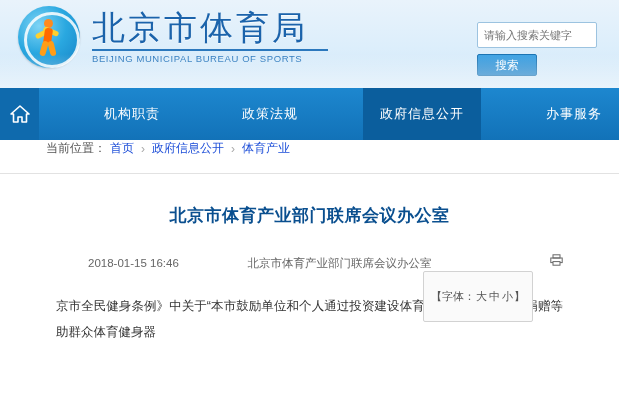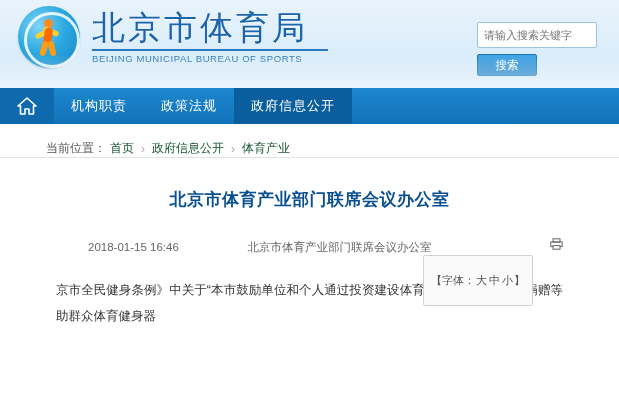--- a/index.html
+++ b/index.html
@@ -63,37 +63,37 @@
   }
   .search-btn{
     margin-top:6px;width:60px;height:22px;line-height:20px;text-align:center;
     background:linear-gradient(180deg,#3ea3e4 0%,#1f82c8 100%);
     border:1px solid #1a73b2;color:#fff;font-size:11.5px;border-radius:2px;
     cursor:pointer;padding:0;
     font-family:"Liberation Sans","DejaVu Sans",sans-serif;
   }
   
   .nav{
-    height:36px;background:linear-gradient(180deg,#1d87cf 0%,#1272b8 100%);
-    display:flex;align-items:stretch;
+    height:52px;background:linear-gradient(180deg,#1d87cf 0%,#1272b8 100%);
+    display:flex;align-items:stretch;gap:48px;
   }
   .nav-home{
     width:54px;display:flex;align-items:center;justify-content:center;
     background:#0f6aad;
   }
   .nav-home svg{display:block;}
   .nav-item{
     padding:0 17px;display:flex;align-items:center;color:#fff;font-size:13px;
     letter-spacing:1px;cursor:pointer;white-space:nowrap;
   }
   .nav-item.active{background:#0b5e9d;}
   
-  .crumb-wrap{height:33px;border-bottom:1px solid #e2e2e2;display:flex;align-items:flex-end;}
+  .crumb-wrap{height:33px;border-bottom:1px solid #e2e2e2;display:flex;align-items:flex-start;}
   .crumb{padding-left:46px;font-size:12px;color:#555;display:flex;align-items:center;gap:4px;}
-  .crumb a{color:#14532d;text-decoration:none;cursor:pointer;}
+  .crumb a{color:#1d4ed8;text-decoration:none;cursor:pointer;}
   .crumb .sep{color:#aaa;margin:0 3px;}
   
   .article{padding:0 56px;}
   .title{
     text-align:center;font-size:17px;font-weight:bold;color:#0a4f8f;
     margin:30px 0 0 0;letter-spacing:.5px;
     font-family:"Liberation Sans","DejaVu Sans",sans-serif;
   }
   .meta{
     margin-top:26px;display:flex;align-items:center;font-size:11.5px;color:#666;
@@ -154,20 +154,21 @@
     <div class="nav-home">
       <span>
         <svg width="22" height="20" viewBox="0 0 22 20">
           <path d="M11 2 L20 10 L17.5 10 L17.5 18 L13 18 L13 13 L9 13 L9 18 L4.5 18 L4.5 10 L2 10 Z" fill="none" stroke="#ffffff" stroke-width="1.6" stroke-linejoin="round"></path>
         </svg>
       </span>
     </div>
     <div class="nav-item">机构职责</div>
     <div class="nav-item">政策法规</div>
     <div class="nav-item active">政府信息公开</div>
+    <div class="nav-item">办事服务</div>
   </div>
 
   <div class="crumb-wrap">
     <div class="crumb">
       <span>当前位置：</span>
       <a>首页</a>
       <span class="sep">›</span>
       <a>政府信息公开</a>
       <span class="sep">›</span>
       <a>体育产业</a>

